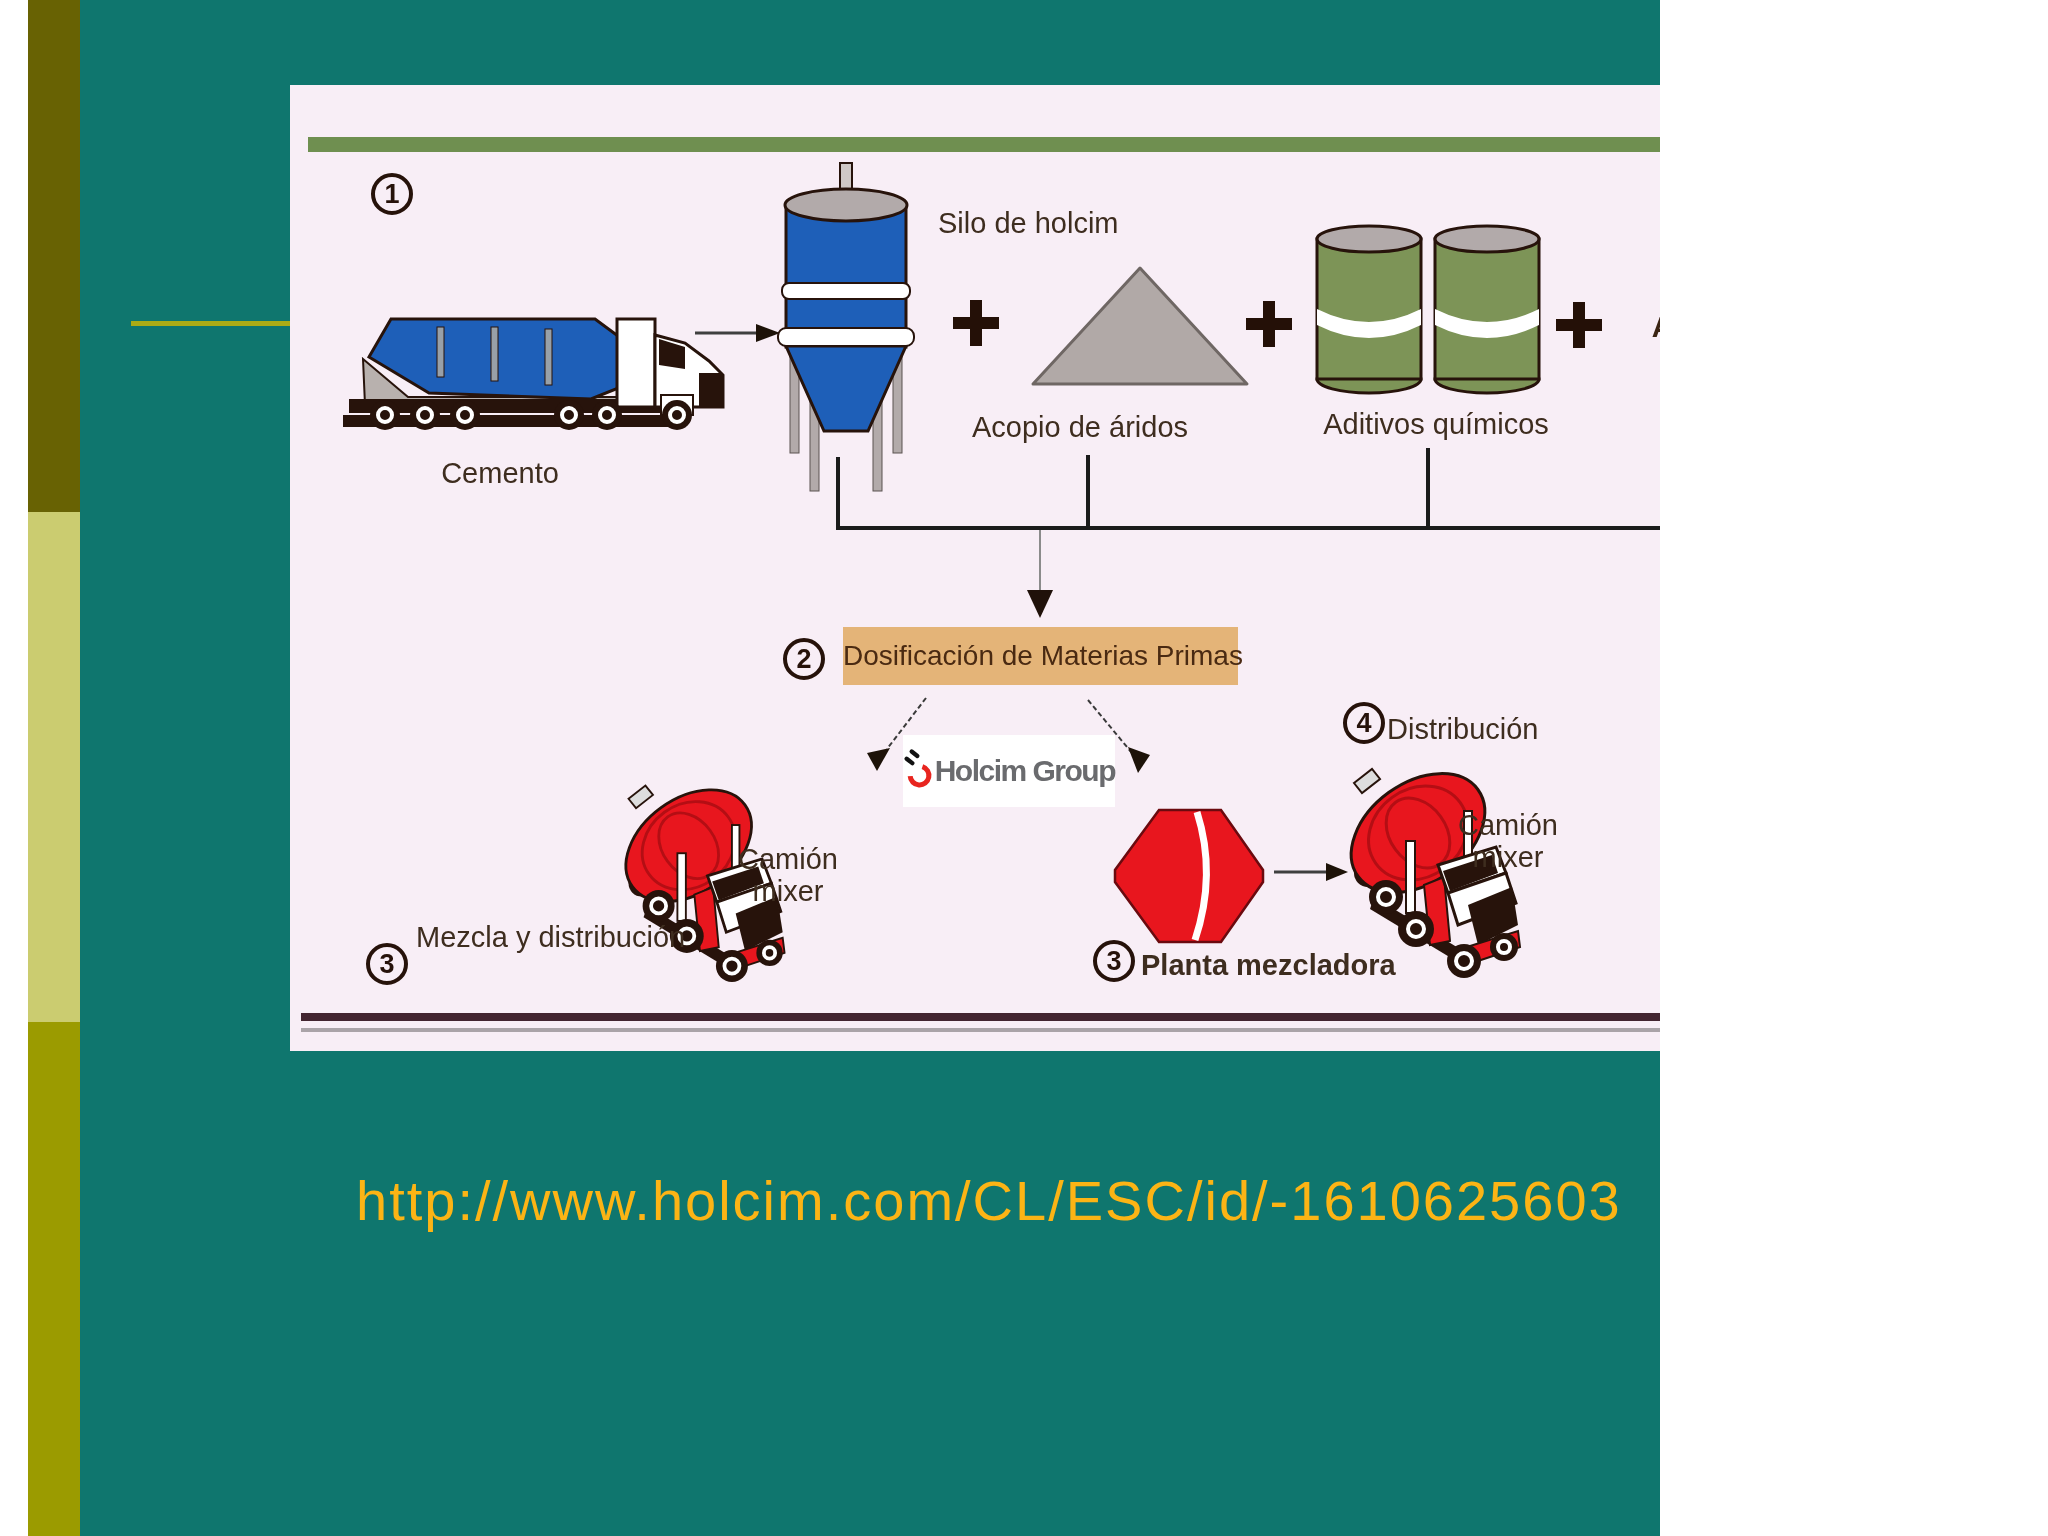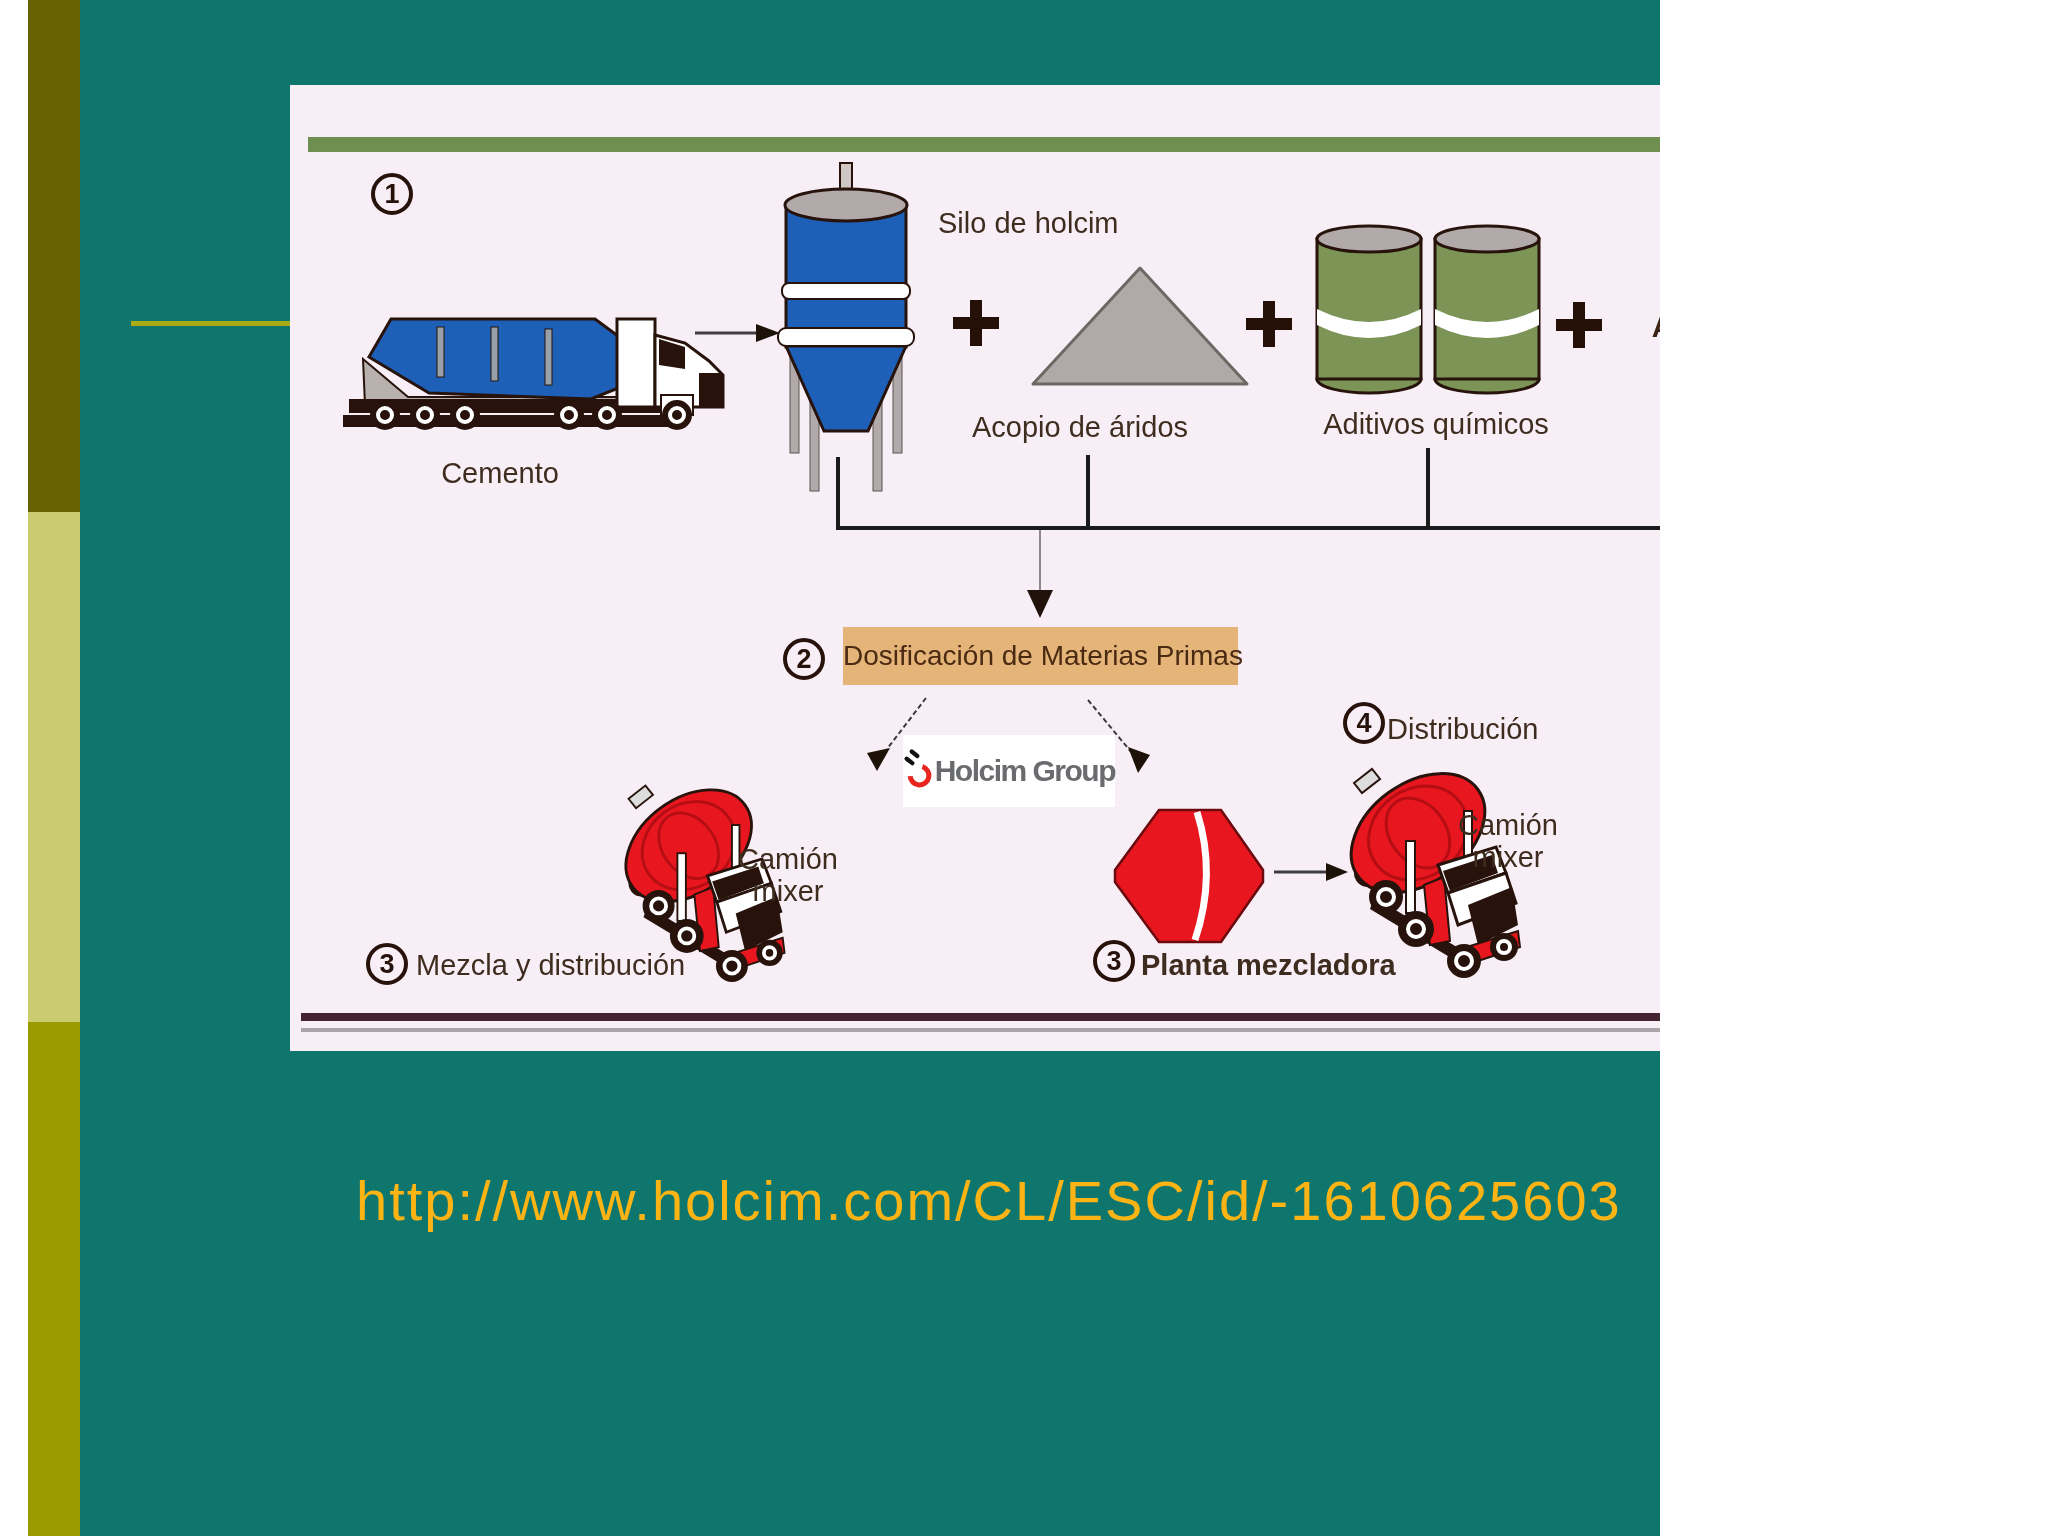--- a/index.html
+++ b/index.html
@@ -28,21 +28,21 @@
   .center{text-align:center;}
   .rightal{text-align:center;}
   .bold{font-weight:bold;color:#3a2313;}
   .circle-num{position:absolute;width:34px;height:34px;border:4px solid #26120a;border-radius:50%;
               color:#26120a;font-weight:bold;font-size:27px;line-height:34px;text-align:center;}
   .lbl-silo{left:648px;top:122px;}
   .lbl-cemento{left:110px;top:372px;width:200px;}
   .lbl-aridos{left:640px;top:326px;width:300px;}
   .lbl-aditivos{left:996px;top:323px;width:300px;}
   .lbl-agua{left:1340px;top:226px;width:116px;}
-  .lbl-step3l{left:126px;top:864px;}
+  .lbl-step3l{left:126px;top:836px;}
   .lbl-step3r{left:851px;top:864px;font-weight:bold;}
   .lbl-step4{left:1097px;top:628px;}
   .lbl-mixl{left:438px;top:758px;width:120px;}
   .lbl-mixr{left:1158px;top:724px;width:120px;}
   .dos-box{position:absolute;left:553px;top:542px;width:395px;height:58px;background:#e4b478;
            font-size:28px;line-height:58px;text-align:center;color:#4a2a12;white-space:nowrap;}
   .logo{position:absolute;left:613px;top:650px;width:212px;height:72px;background:#ffffff;
         display:flex;align-items:center;}
   .logo-text{font-size:30px;font-weight:bold;letter-spacing:-1.5px;color:#6a6b6e;white-space:nowrap;}
   

